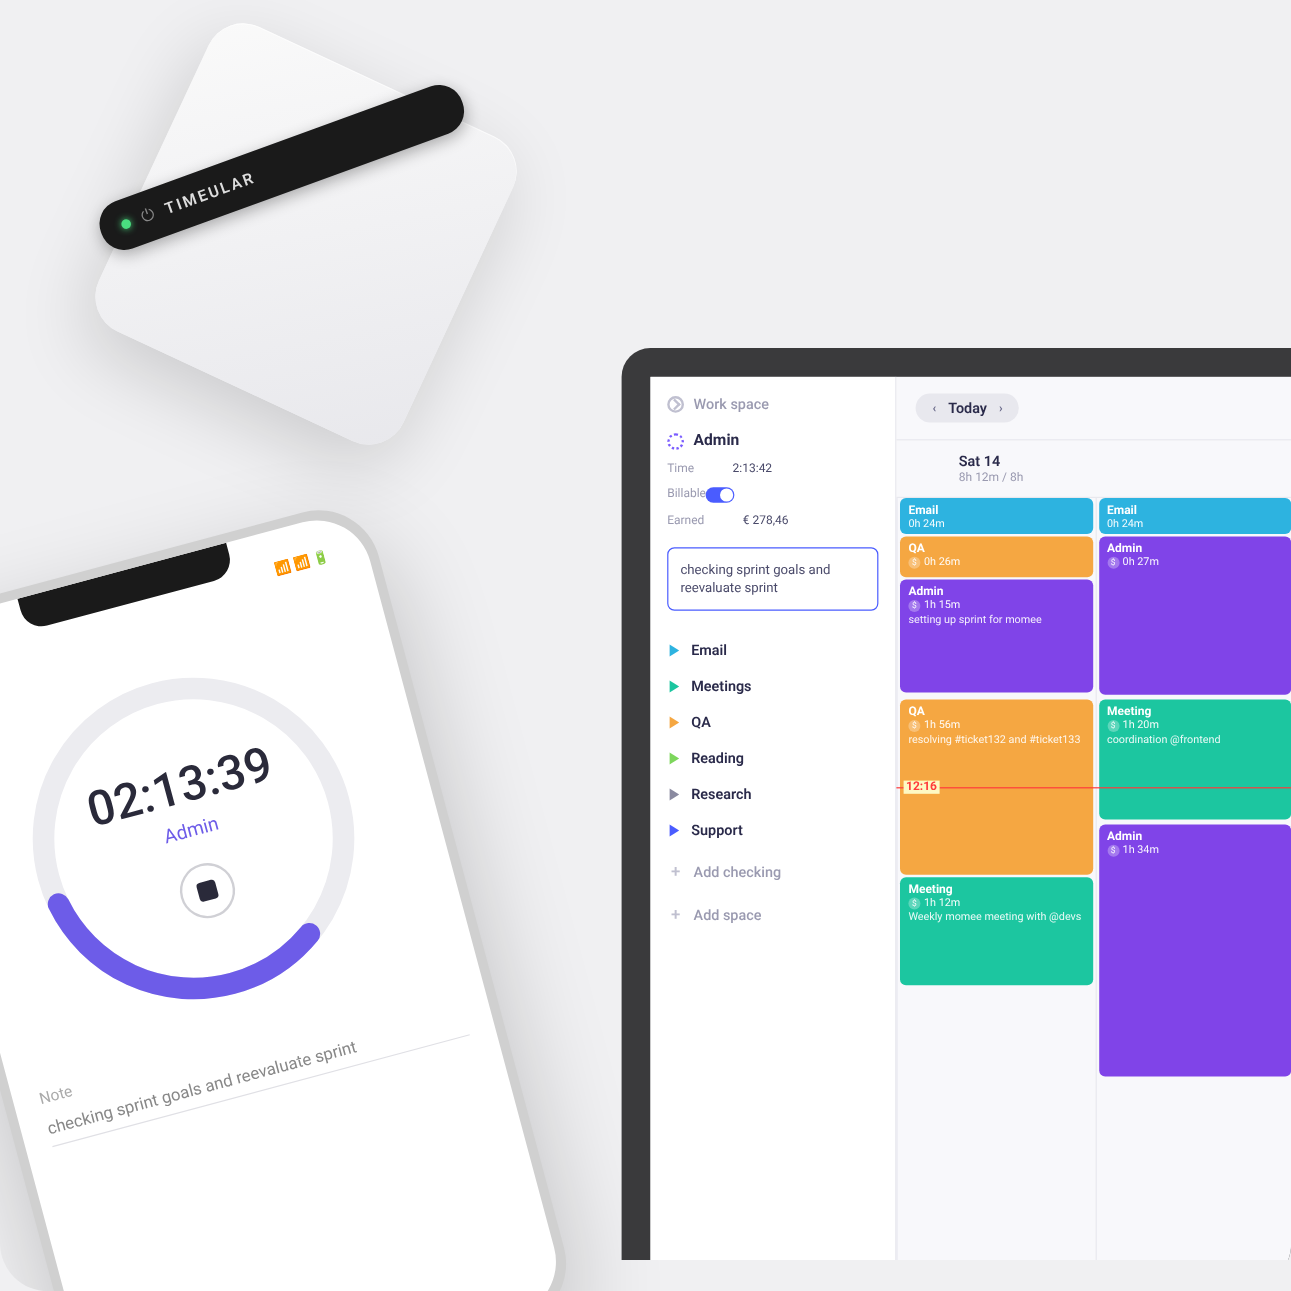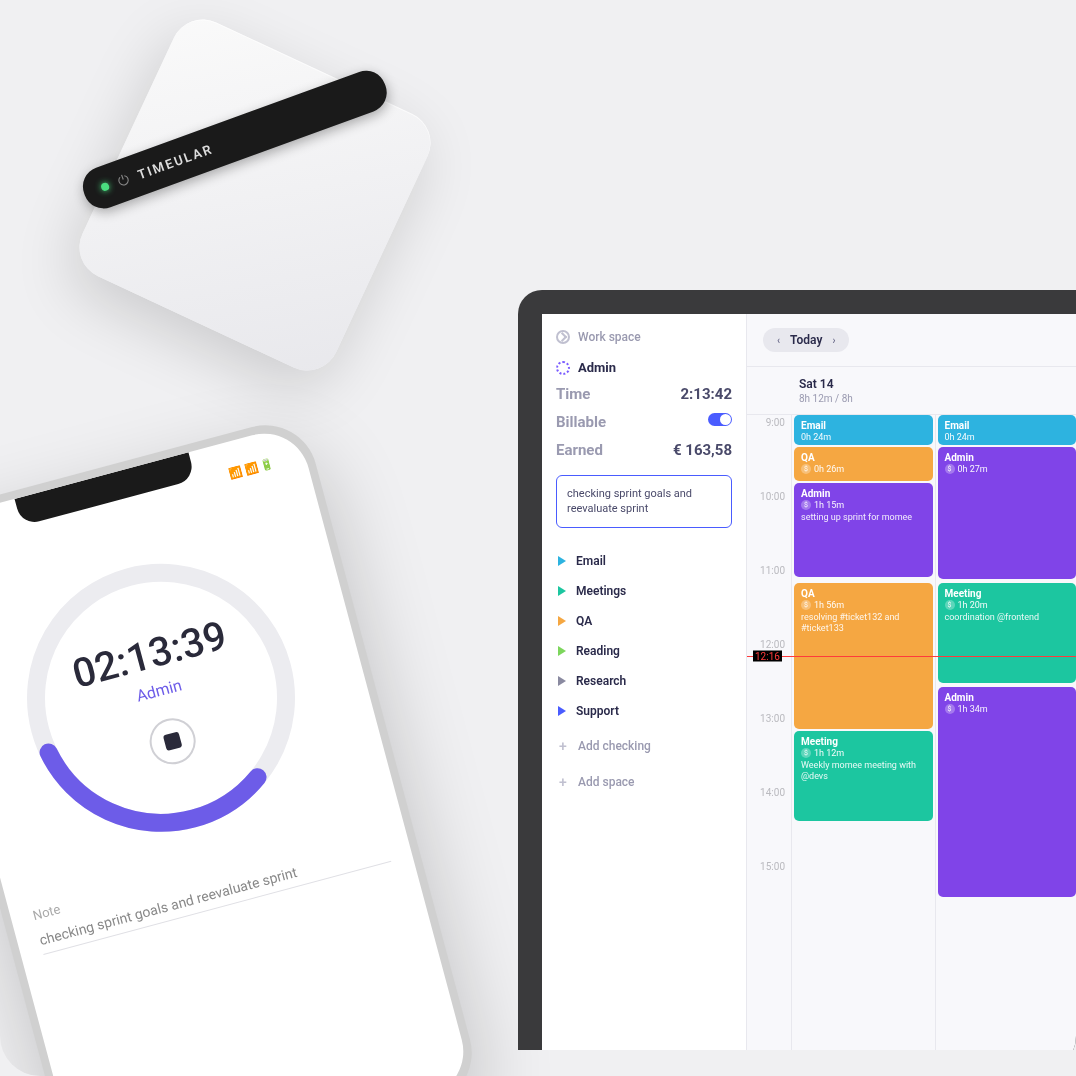--- a/index.html
+++ b/index.html
@@ -36,22 +36,22 @@
 .laptop-bezel { width: 100%; height: 100%; background: #3a3a3c; border-radius: 24px 0 0 0; padding: 24px 0 0 24px; }
 .laptop-screen { width: 100%; height: 100%; background: #f8f8fb; display: flex; overflow: hidden; }
 
 
 .sidebar { width: 205px; background: #fff; border-right: 1px solid #e8e8ee; padding: 16px 14px; font-size: 12px; display: flex; flex-direction: column; gap: 8px; }
 .sidebar-header { display: flex; align-items: center; gap: 8px; color: #9a9ab0; font-weight: 500; padding-bottom: 8px; }
 .sidebar-header-icon { width: 14px; height: 14px; border: 2px solid #c0c0d0; border-radius: 50%; position: relative; }
 .sidebar-header-icon::before { content: ''; position: absolute; top: 50%; left: 50%; width: 5px; height: 5px; border-top: 2px solid #c0c0d0; border-right: 2px solid #c0c0d0; transform: translate(-60%,-50%) rotate(45deg); }
 .admin-row { display: flex; align-items: center; gap: 8px; font-weight: 700; color: #2a2a4a; font-size: 13px; }
 .admin-dot { width: 14px; height: 14px; border: 2px dotted #7a5cff; border-radius: 50%; }
-.stat-row { display: flex; justify-content: space-between; color: #9a9ab0; font-size: 15px; padding-top: 2px; font-weight: bold; }
-.stat-row .val { color: #4a4a6a; }
+.stat-row { display: flex; color: #9a9ab0; font-size: 10px; padding-top: 2px; }
+.stat-row .val { color: #4a4a6a; margin-left: 32px; }
 .billable-toggle { width: 24px; height: 13px; background: #4a5cff; border-radius: 7px; position: relative; }
 .billable-toggle::after { content: ''; position: absolute; right: 1px; top: 1px; width: 11px; height: 11px; background: #fff; border-radius: 50%; }
 .note-box { margin-top: 8px; border: 1.5px solid #4a5cff; border-radius: 6px; padding: 10px; font-size: 11px; color: #4a4a6a; line-height: 1.4; }
 .activity-list { margin-top: 12px; display: flex; flex-direction: column; gap: 4px; }
 .activity-item { display: flex; align-items: center; gap: 10px; padding: 6px 2px; color: #2a2a4a; font-weight: 600; font-size: 12px; }
 .act-icon { width: 0; height: 0; border-left: 8px solid; border-top: 5px solid transparent; border-bottom: 5px solid transparent; }
 .add-item { display: flex; align-items: center; gap: 10px; padding: 6px 2px; color: #9a9ab0; font-weight: 500; font-size: 12px; }
 .plus { font-size: 14px; color: #c0c0d0; width: 10px; text-align: center; }
 
 
@@ -60,21 +60,21 @@
 .today-pill { background: #e8e8ee; border-radius: 16px; padding: 5px 14px; display: flex; align-items: center; gap: 10px; font-size: 12px; font-weight: 600; color: #2a2a4a; }
 .today-pill .chev { color: #6a6a8a; font-size: 10px; }
 .cal-header { display: flex; border-bottom: 1px solid #e8e8ee; padding-left: 44px; }
 .day-col-head { flex: 1; padding: 10px 8px; }
 .day-name { font-size: 12px; font-weight: 600; color: #2a2a4a; }
 .day-meta { font-size: 10px; color: #9a9ab0; margin-top: 2px; }
 .cal-body { flex: 1; display: flex; position: relative; }
 .time-axis { width: 44px; display: flex; flex-direction: column; }
 .time-slot { height: 74px; font-size: 10px; color: #bababf; text-align: right; padding-right: 6px; padding-top: 2px; }
 .now-line { position: absolute; left: 0; right: 0; height: 1px; background: #ff3b3b; z-index: 5; }
-.now-label { position: absolute; left: 6px; font-size: 10px; font-weight: 400; color: #ff3b3b; transform: translateY(-50%); background: #000000; padding: 0 2px; z-index: 6; }
+.now-label { position: absolute; left: 6px; font-size: 10px; font-weight: 700; color: #ff3b3b; transform: translateY(-50%); background: #fef9c3; padding: 0 2px; z-index: 6; }
 .day-columns { flex: 1; display: flex; position: relative; }
 .day-col { flex: 1; border-left: 1px solid #e8e8ee; position: relative; }
 .event { position: absolute; left: 2px; right: 2px; border-radius: 5px; padding: 5px 7px; color: #fff; font-size: 10px; overflow: hidden; }
 .event-title { font-weight: 700; }
 .event-meta { display: flex; align-items: center; gap: 3px; font-size: 9px; opacity: 0.95; margin-top: 1px; }
 .event-desc { font-size: 9px; opacity: 0.9; margin-top: 2px; line-height: 1.2; }
 .bill-icon { width: 10px; height: 10px; border-radius: 50%; background: rgba(255,255,255,0.3); display: inline-flex; align-items: center; justify-content: center; font-size: 7px; }
 </style>
 </head>
 <body>
@@ -129,21 +129,21 @@
         <div class="stat-row">
           <span>Time</span>
           <span class="val">2:13:42</span>
         </div>
         <div class="stat-row">
           <span>Billable</span>
           <span class="billable-toggle"></span>
         </div>
         <div class="stat-row">
           <span>Earned</span>
-          <span class="val">€ 163,58</span>
+          <span class="val">€ 278,46</span>
         </div>
         <div class="note-box">checking sprint goals and reevaluate sprint</div>
         <div class="activity-list">
             <div class="activity-item">
               <span class="act-icon" style="border-left-color:#2db3e0"></span>
               <span>Email</span>
             </div>
             <div class="activity-item">
               <span class="act-icon" style="border-left-color:#1cc6a0"></span>
               <span>Meetings</span>
@@ -183,29 +183,20 @@
             <span class="chev">›</span>
           </div>
         </div>
         <div class="cal-header">
             <div class="day-col-head">
               <div class="day-name">Sat 14</div>
               <div class="day-meta">8h 12m / 8h</div>
             </div>
           </div>
         <div class="cal-body">
-          <div class="time-axis">
-              <div class="time-slot">9:00</div>
-              <div class="time-slot">10:00</div>
-              <div class="time-slot">11:00</div>
-              <div class="time-slot">12:00</div>
-              <div class="time-slot">13:00</div>
-              <div class="time-slot">14:00</div>
-              <div class="time-slot">15:00</div>
-            </div>
           <div class="day-columns">
             <div class="day-col">
                 <div class="event" style="background: rgb(45, 179, 224); top: 0px; height: 30px;">
                   <div class="event-title">Email</div>
                   <div class="event-meta">0h 24m</div>
                 </div>
                 <div class="event" style="background: rgb(245, 167, 66); top: 32px; height: 34px;">
                   <div class="event-title">QA</div>
                   <div class="event-meta"><span class="bill-icon">$</span>0h 26m</div>
                 </div>

